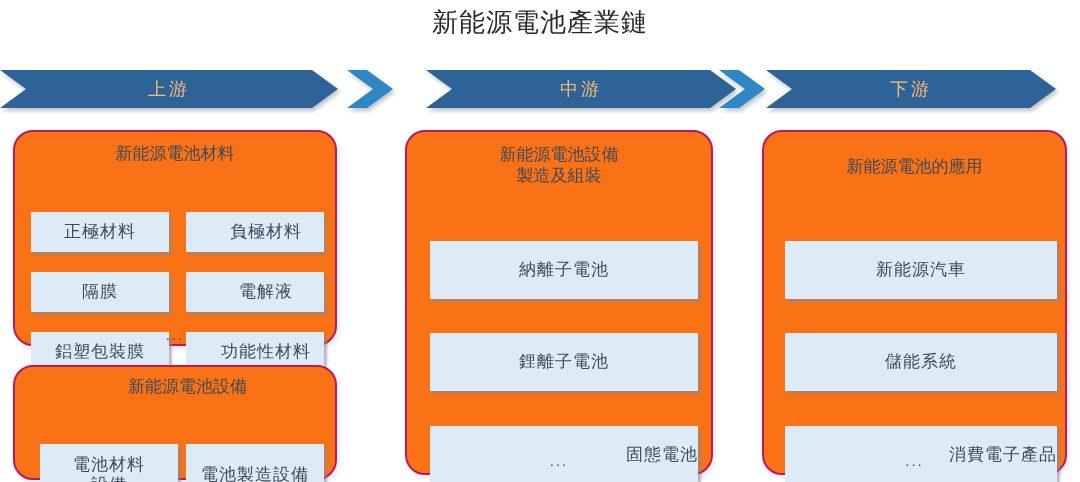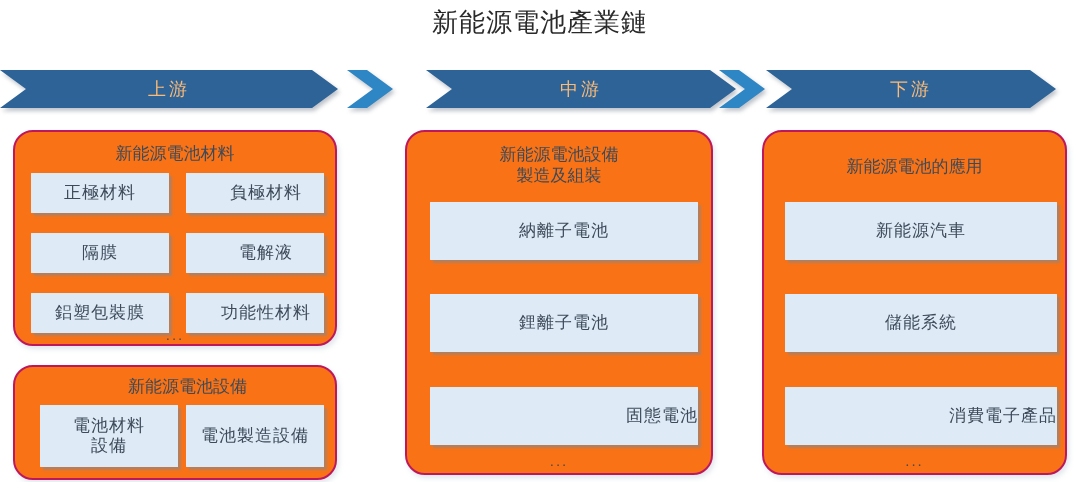--- a/index.html
+++ b/index.html
@@ -51,20 +51,21 @@
     text-align: center; color: #3e4a59; font-size: 17px; line-height: 21px;
   }
 
   
   .item {
     position: absolute; background: #deebf7;
     box-shadow: 2.5px 2.5px 2px rgba(125,135,148,.55);
     display: flex; flex-direction: column; align-items: center; justify-content: center;
     color: #3e4a59; font-size: 17px; line-height: 20px; text-align: center;
     letter-spacing: 1px;
+    margin-top: 39px;
   }
   .ellipsis {
     position: absolute; left: 0; width: 100%;
     text-align: center; color: #4a4a4a; font-size: 15px; letter-spacing: 2px;
     font-family: "Liberation Sans", sans-serif;
   }
 
   
   #banner-up   { left: 0;   width: 338px; }
   #chev-1      { left: 347px; }

